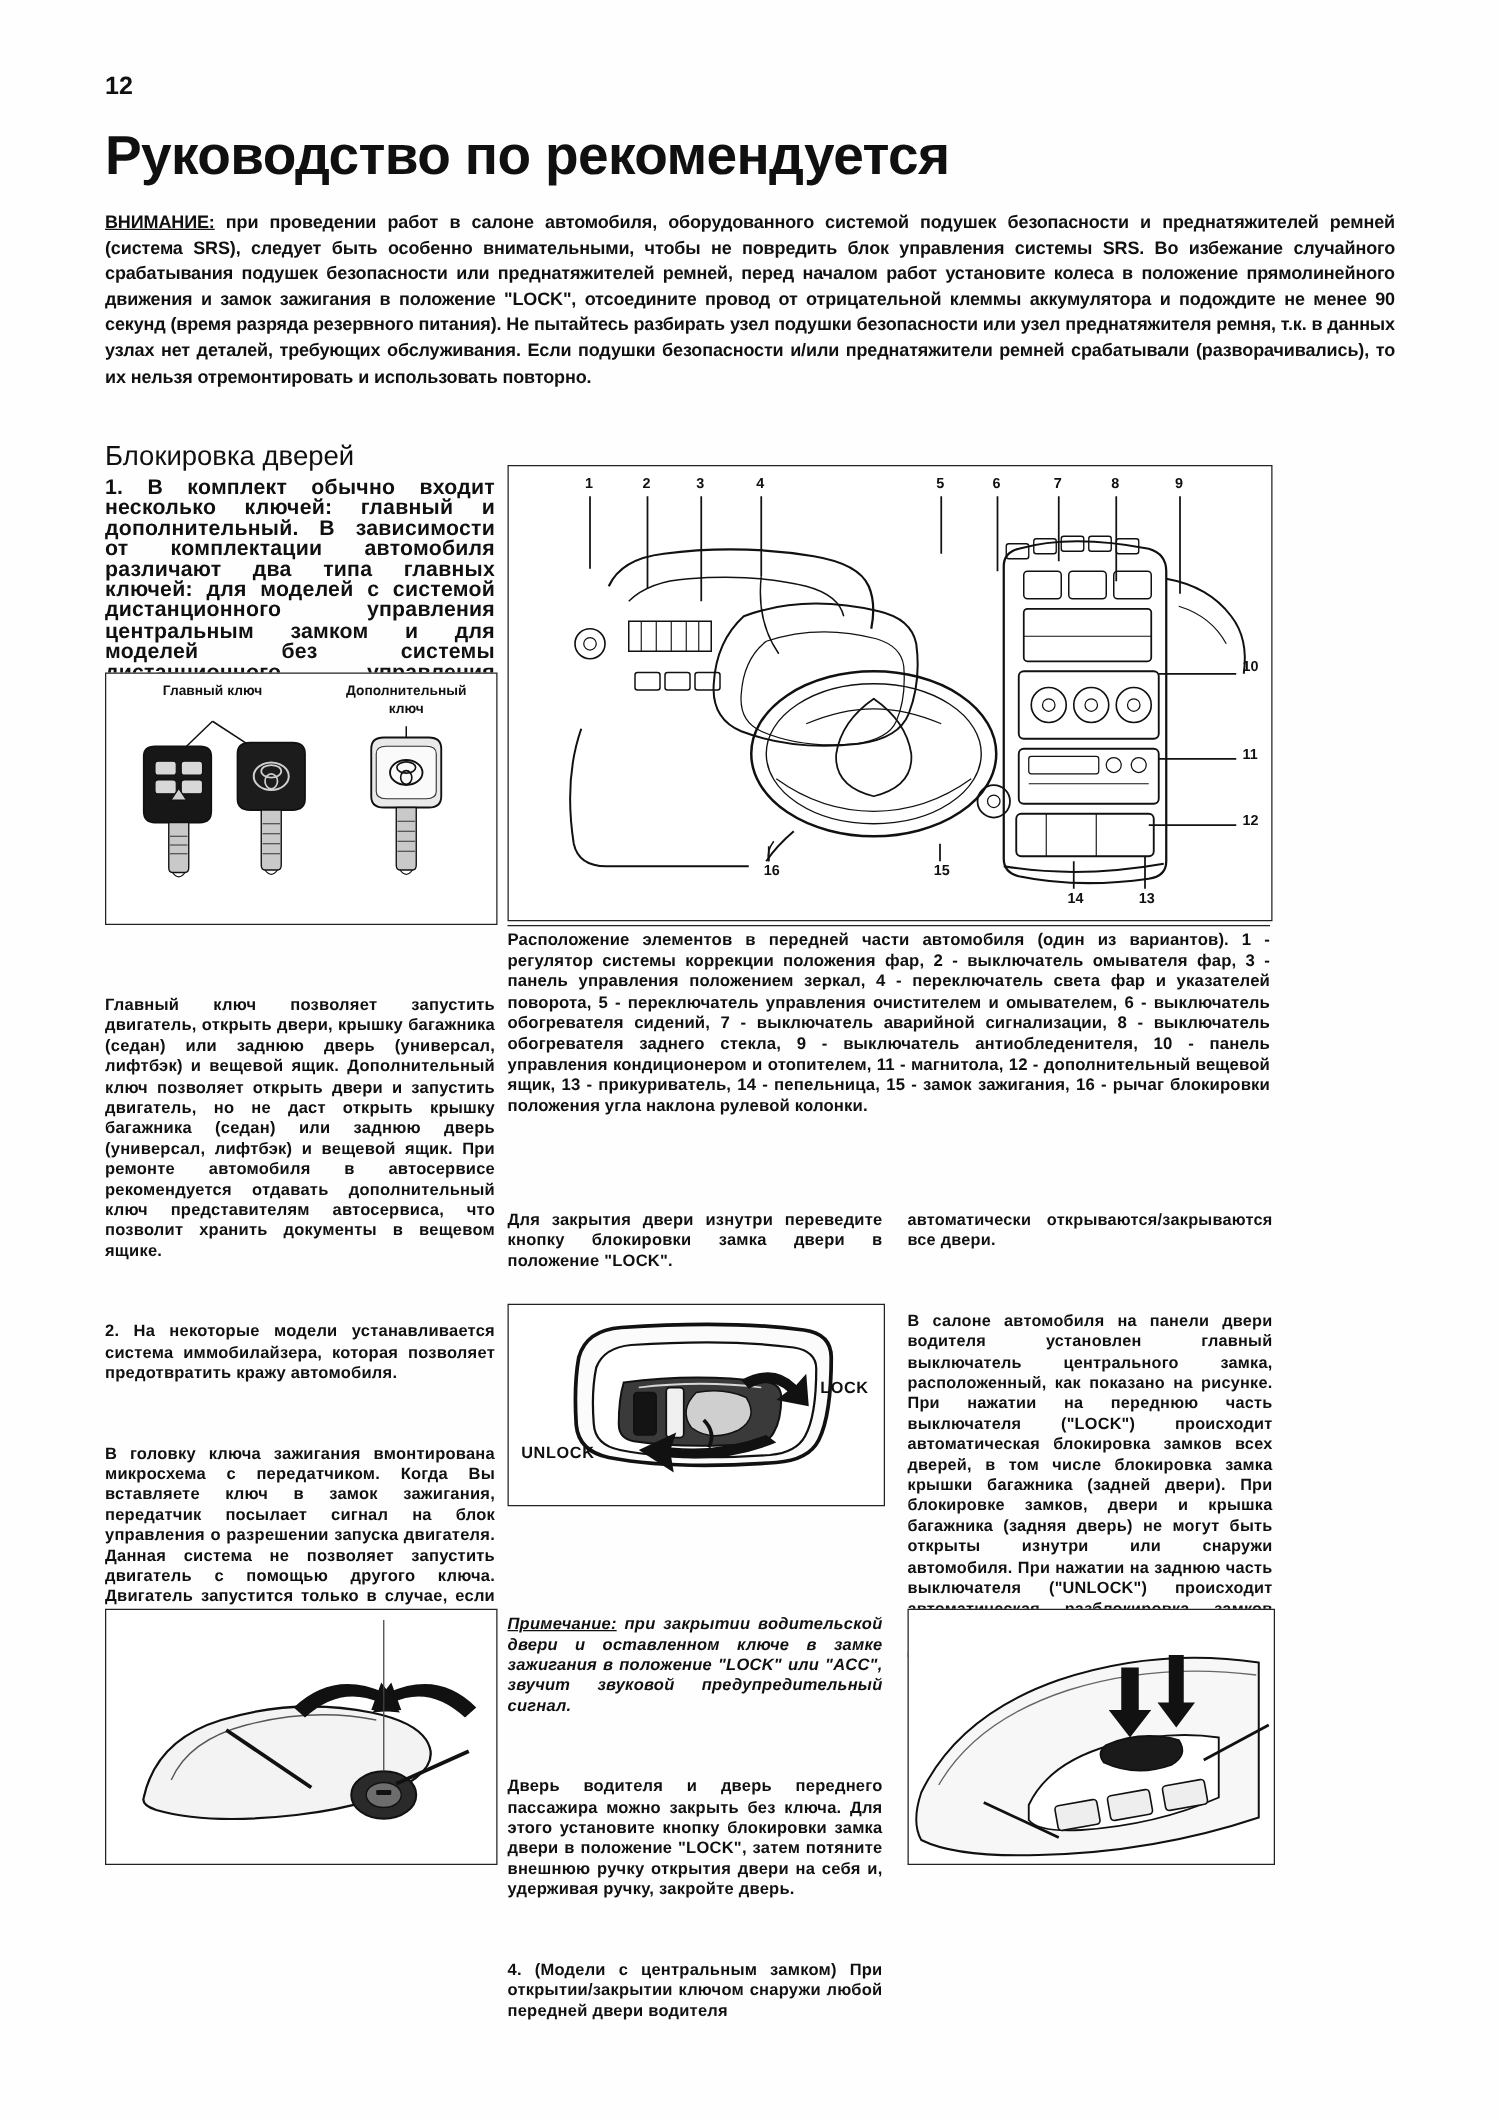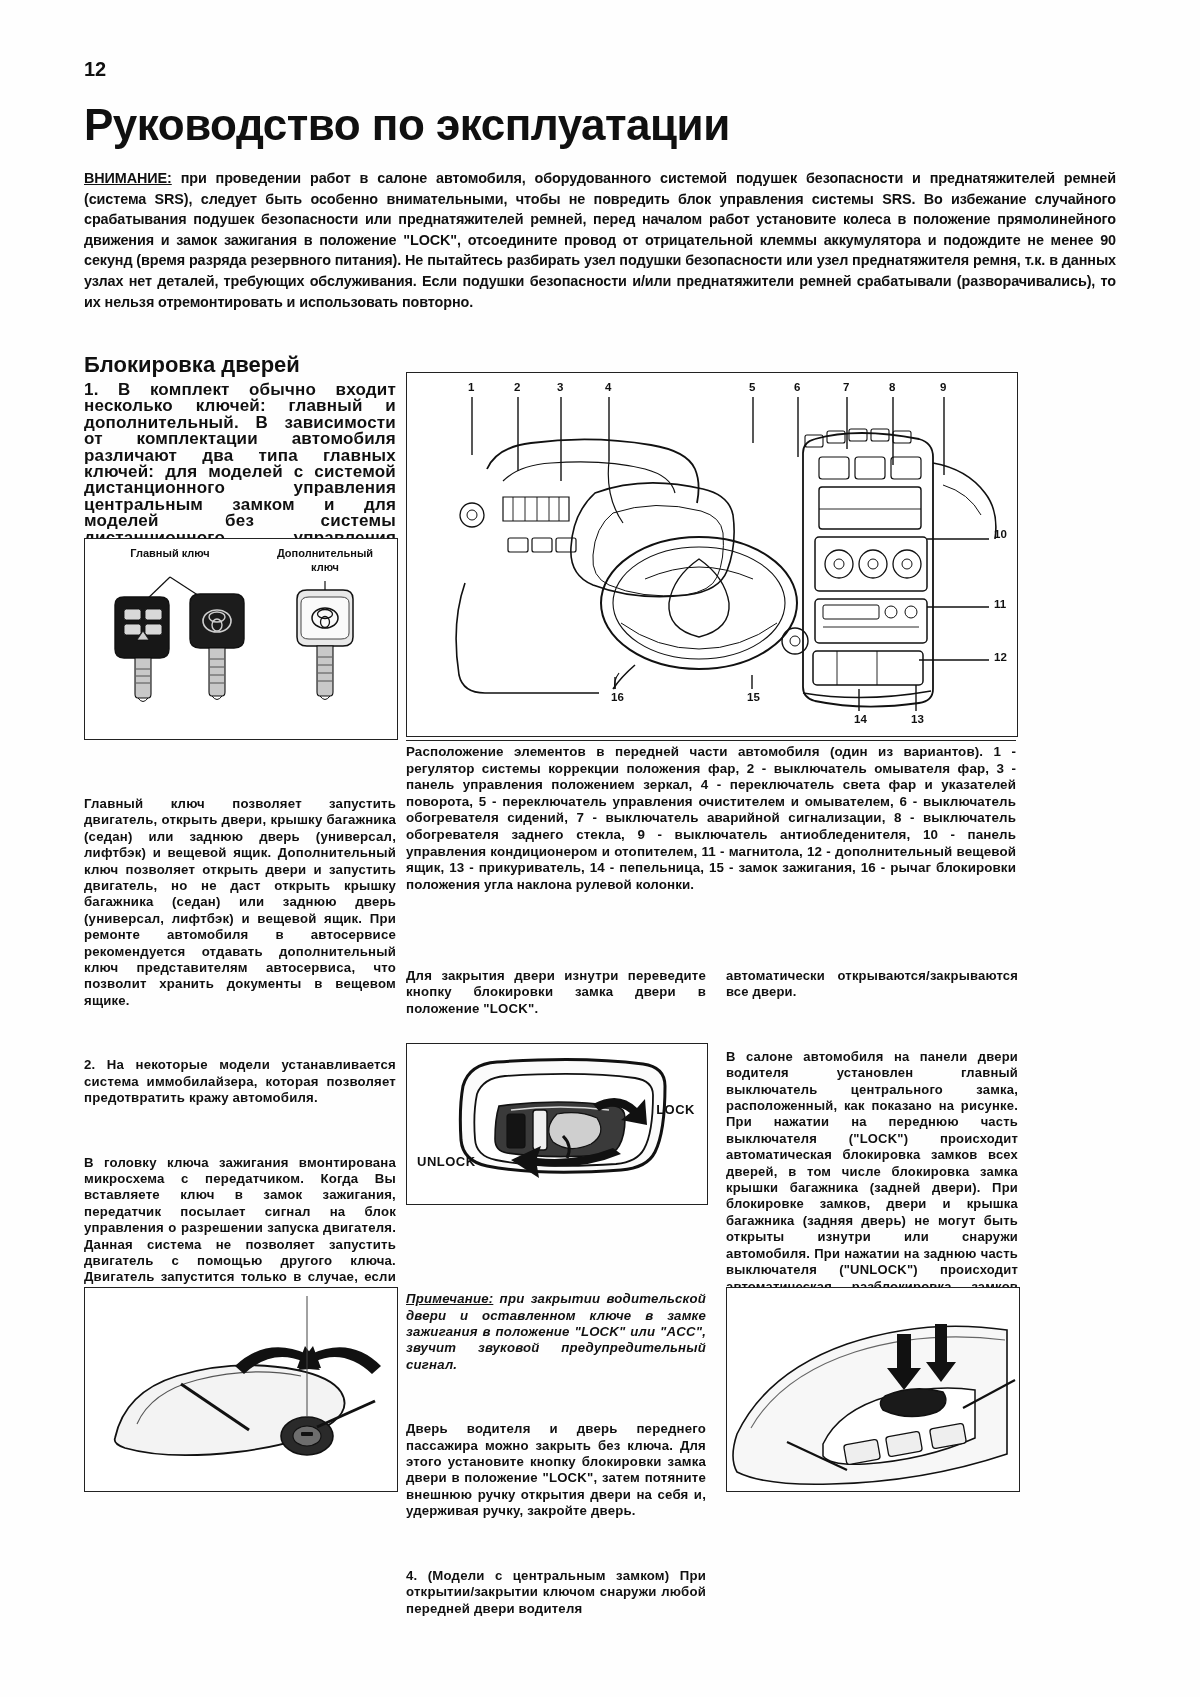--- a/index.html
+++ b/index.html
@@ -28,21 +28,21 @@
   .warning{
     position:absolute;left:84px;top:168px;width:1032px;
     font-size:14.4px;font-weight:bold;line-height:20.6px;
     text-align:justify;
     letter-spacing:-0.1px;
   }
   .warning .lead{text-decoration:underline;}
 
   .section-heading{
     position:absolute;left:84px;top:352px;
-    font-size:22px;font-weight:bold;
+    font-size:22px;font-weight:normal;
   }
 
   
   .col-left-1{
     position:absolute;left:84px;top:382px;width:312px;
     font-size:17px;line-height:16.4px;text-align:justify;
     font-weight:bold;letter-spacing:0.2px;
   }
   .fig-keys{
     position:absolute;left:84px;top:538px;width:312px;height:200px;
@@ -105,21 +105,21 @@
   }
   .blk{display:block;margin-top:48px;}
   svg{display:block;}
 </style>
 </head>
 <body>
 
 <div class="page">
 
   <div class="page-number">12</div>
-  <div class="page-title">Руководство по эксплуатации</div>
+  <div class="page-title">Руководство по рекомендуется</div>
 
   <div class="warning"><span class="lead">ВНИМАНИЕ:</span><span> при проведении работ в салоне автомобиля, оборудованного системой подушек безопасности и преднатяжителей ремней (система SRS), следует быть особенно внимательными, чтобы не повредить блок управления системы SRS. Во избежание случайного срабатывания подушек безопасности или преднатяжителей ремней, перед началом работ установите колеса в положение прямолинейного движения и замок зажигания в положение "LOCK", отсоедините провод от отрицательной клеммы аккумулятора и подождите не менее 90 секунд (время разряда резервного питания). Не пытайтесь разбирать узел подушки безопасности или узел преднатяжителя ремня, т.к. в данных узлах нет деталей, требующих обслуживания. Если подушки безопасности и/или преднатяжители ремней срабатывали (разворачивались), то их нельзя отремонтировать и использовать повторно.</span></div>
 
   <div class="section-heading">Блокировка дверей</div>
 
   <div class="col-left-1">1. В комплект обычно входит несколько ключей: главный и дополнительный. В зависимости от комплектации автомобиля различают два типа главных ключей: для моделей с системой дистанционного управления центральным замком и для моделей без системы дистанционного управления центральным замком.</div>
 
   <div class="fig-keys">
     <div class="kl" style="left:20px;top:8px;width:130px;">Главный ключ</div>
     <div class="kl" style="left:180px;top:8px;width:120px;">Дополнительный</div>

